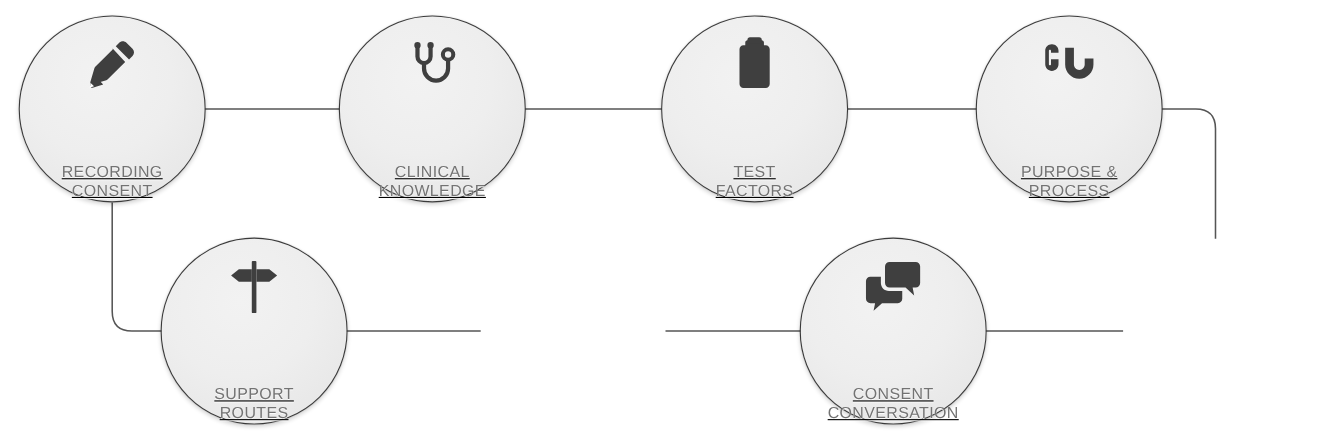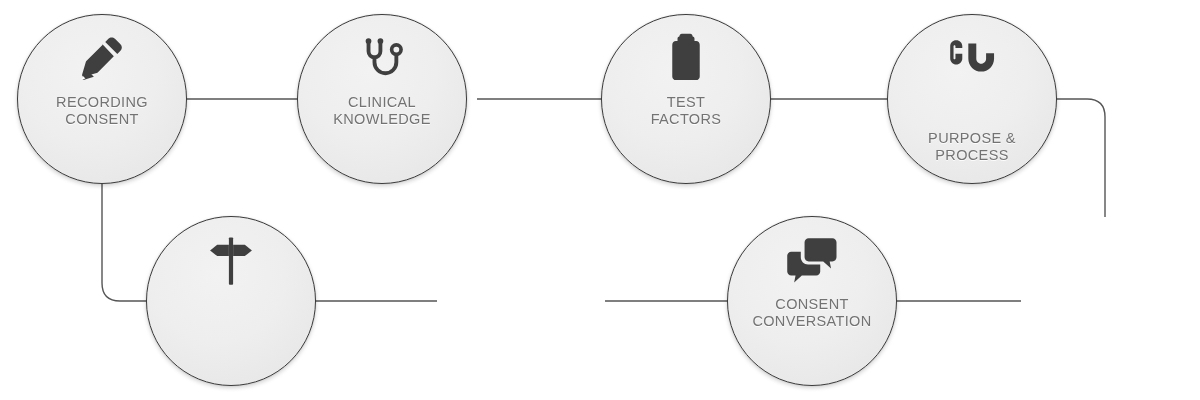--- a/index.html
+++ b/index.html
@@ -35,22 +35,23 @@
     margin-left: -85px;
     margin-top: -85px;
     border-radius: 50%;
     background: radial-gradient(circle at 42% 34%, #f2f2f2 0%, #eeeeee 46%, #e8e8e8 78%, #e2e2e2 100%);
     border: 1.2px solid #3a3a3a;
     box-sizing: border-box;
     box-shadow: 0 2px 4px rgba(0,0,0,0.18), 0 0 1px rgba(0,0,0,0.25);
     display: flex;
     flex-direction: column;
     align-items: center;
-    justify-content: flex-start;
+    justify-content: space-between;
     z-index: 2;
+    text-decoration: underline;
   }
   .node-icon {
     width: 56px;
     height: 56px;
     margin-top: 16px;
     display: flex;
     align-items: center;
     justify-content: center;
     color: #3f3f3f;
     flex: none;
@@ -99,21 +100,21 @@
         <path d="M46.8 8.9c-2.1-2.1-5.4-2.1-7.5 0l-3.6 3.6 13.8 13.8 3.6-3.6c2.1-2.1 2.1-5.4 0-7.5l-6.3-6.3z"></path>
         <path d="M32.5 15.9 14.4 34c-.4.4-.7.9-.9 1.5l-4.2 14.2c-.2.7 0 1.4.5 1.9s1.2.7 1.9.5l14.2-4.2c.6-.2 1.1-.5 1.5-.9l18.1-18.1-13-13.9z"></path>
         <path d="M12.6 42.3 9.3 53.3c-.2.7 0 1.4.5 1.9s1.2.7 1.9.5l11-3.3-10.1-10.1z" fill="#3f3f3f"></path>
         <path d="M9.9 51.1 8.5 55.7l4.6-1.4-3.2-3.2z" fill="#ffffff"></path>
       </svg>
     </span>
     <span class="node-label">RECORDING
 CONSENT</span>
   </div>
 
-  <div class="node" style="left:382px; top:99px;">
+  <div class="node" style="left:393px; top:99px;">
     <span class="node-icon">
       <svg viewBox="0 0 64 64" aria-hidden="true">
         <path d="M16.6 8.2a3.3 3.3 0 1 0 0 6.6 3.3 3.3 0 0 0 0-6.6zm13.6 0a3.3 3.3 0 1 0 0 6.6 3.3 3.3 0 0 0 0-6.6z"></path>
         <path d="M16.6 12.6v10.6c0 3.8 3 6.9 6.8 6.9s6.8-3.1 6.8-6.9V12.6" stroke="#3f3f3f" stroke-width="4.4" fill="none" stroke-linecap="round"></path>
         <path d="M23.4 30.1v5.6c0 6.9 5.6 12.6 12.5 12.6s12.5-5.7 12.5-12.6v-8.4" stroke="#3f3f3f" stroke-width="4.4" fill="none" stroke-linecap="round"></path>
         <circle cx="48.4" cy="21.2" r="5.4" fill="none" stroke="#3f3f3f" stroke-width="4.2"></circle>
       </svg>
     </span>
     <span class="node-label">CLINICAL
 KNOWLEDGE</span>
@@ -144,20 +145,22 @@
   </div>
 
   <div class="node" style="left:231px; top:301px;">
     <span class="node-icon">
       <svg viewBox="0 0 64 64" aria-hidden="true">
         <rect x="29.6" y="5" width="4.8" height="54" rx="1"></rect>
         <path d="M29.6 13.4H16.2l-8.1 6.5 8.1 6.5h13.4V13.4z"></path>
         <path d="M34.4 13.4h13.4l8.1 6.5-8.1 6.5H34.4V13.4z"></path>
       </svg>
     </span>
+    <span class="node-label">SUPPORT
+ROUTES</span>
   </div>
 
 
   <div class="node" style="left:812px; top:301px;">
     <span class="node-icon">
       <svg viewBox="0 0 64 64" aria-hidden="true">
         <path d="M28.2 6h27.1c2.6 0 4.7 2.1 4.7 4.7v17.1c0 2.6-2.1 4.7-4.7 4.7h-3.1l1.6 8.2-9-8.2H28.2c-2.6 0-4.7-2.1-4.7-4.7V10.7C23.5 8.1 25.6 6 28.2 6z"></path>
         <path d="M8.3 21.3h10.9v6.5c0 4.6 3.7 8.3 8.3 8.3h13.9v8c0 2.5-2 4.6-4.6 4.6H20.4l-8.8 8 1.6-8H8.3c-2.5 0-4.6-2.1-4.6-4.6V25.9c0-2.5 2.1-4.6 4.6-4.6z"></path>
       </svg>
     </span>

